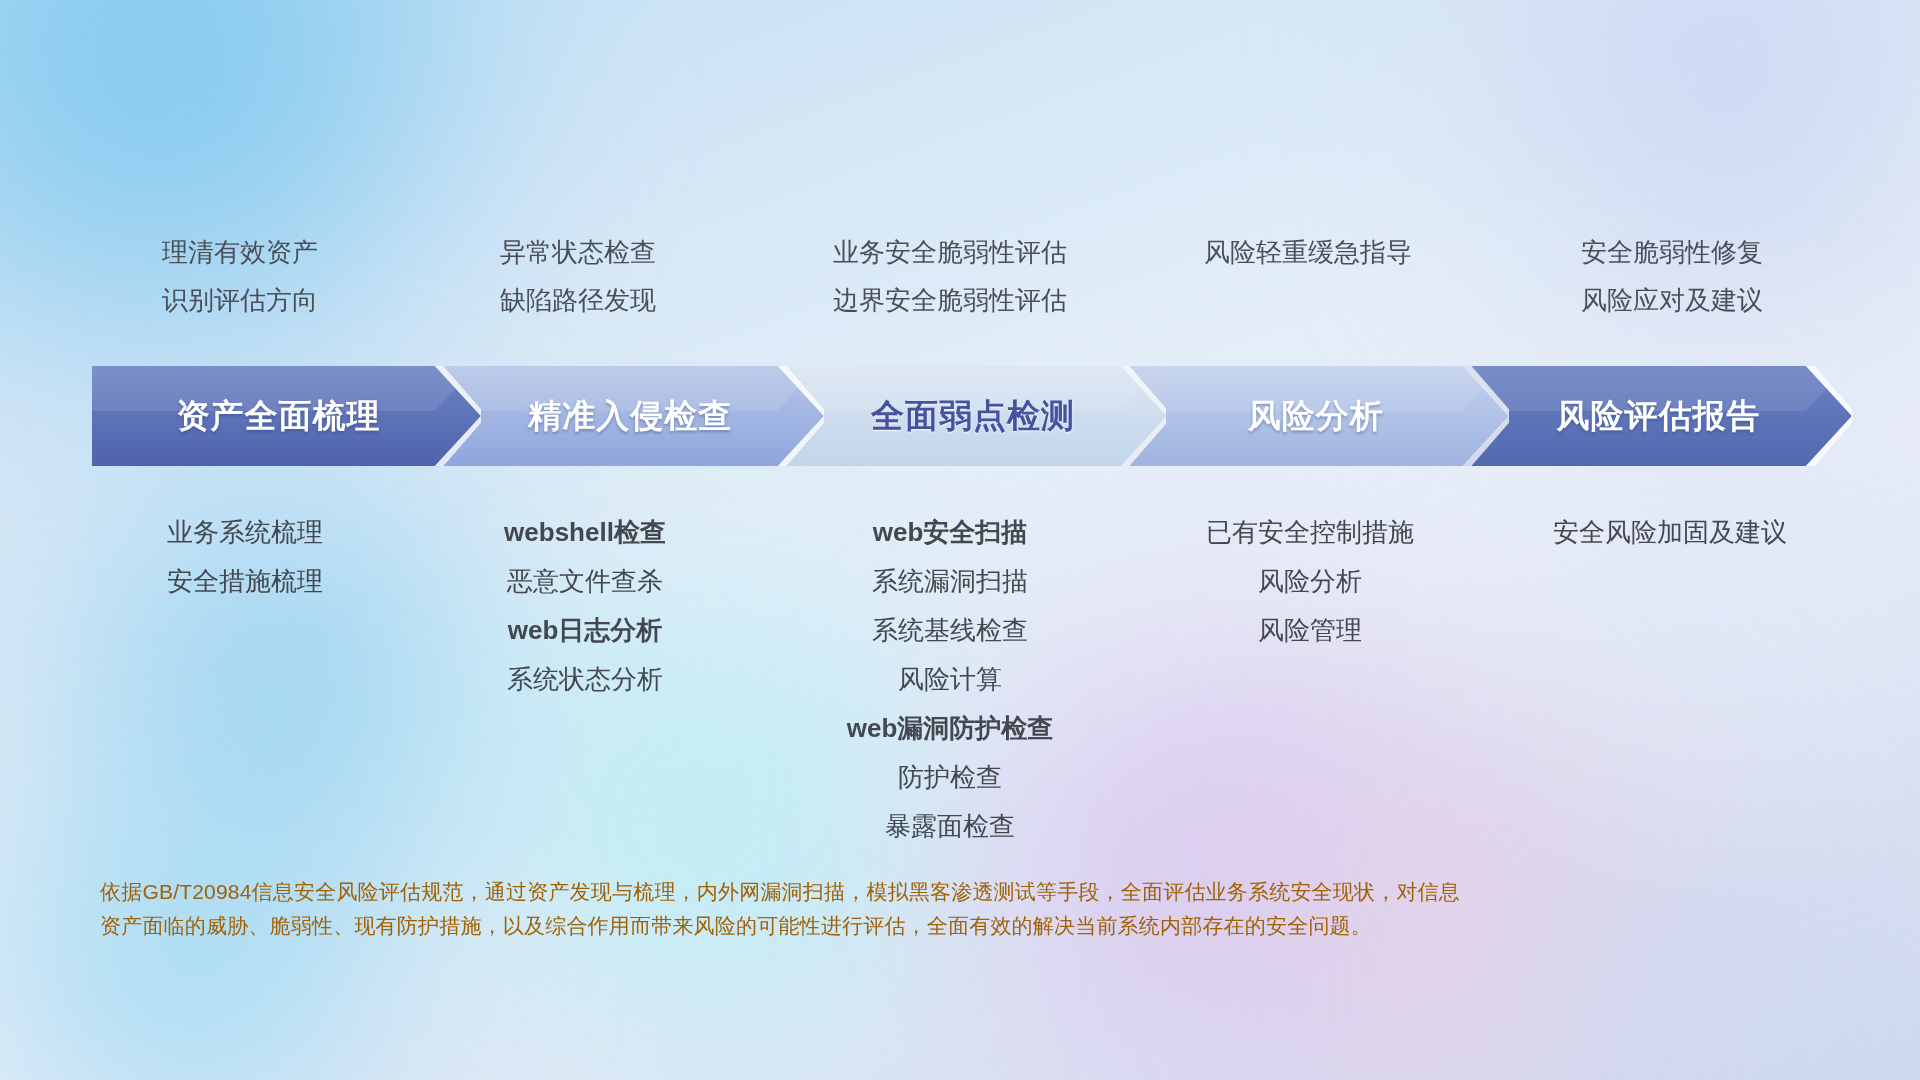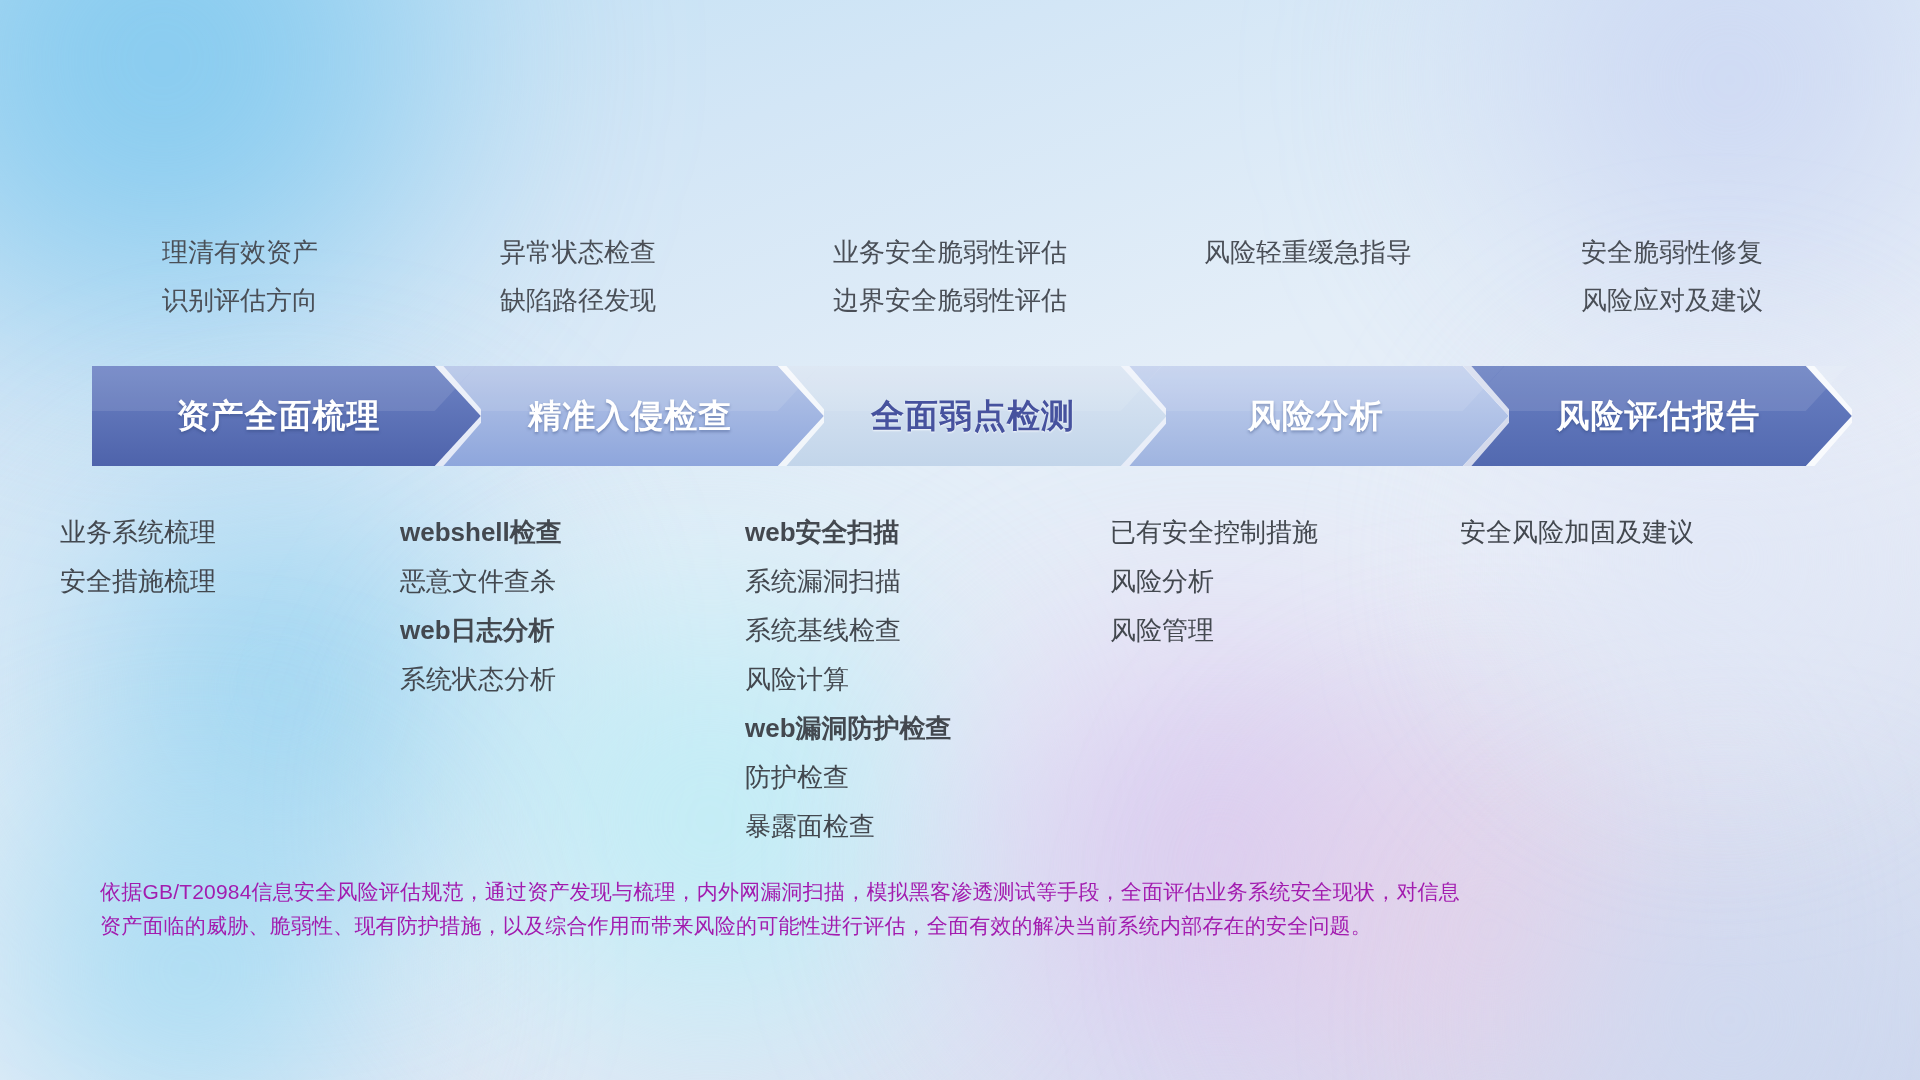--- a/index.html
+++ b/index.html
@@ -41,27 +41,27 @@
   
   #banner{position:absolute;left:92px;top:366px;width:1760px;height:100px;}
   .chev{position:absolute;top:0;height:100px;display:flex;align-items:center;justify-content:center;}
   .chev .shape{position:absolute;inset:0;}
   .chev .label{position:relative;z-index:3;font-size:33px;font-weight:bold;letter-spacing:1px;white-space:nowrap;}
   .lbl-white{color:#ffffff;text-shadow:0 2px 3px rgba(40,60,110,0.38);}
   .lbl-blue{color:#46529e;text-shadow:0 1px 2px rgba(255,255,255,0.85);}
 
   
   #bottom-row{position:absolute;left:0;top:508px;width:1920px;}
-  .bot-col{position:absolute;color:#43484f;font-size:26px;line-height:49px;}
+  .bot-col{position:absolute;text-align:center;color:#43484f;font-size:26px;line-height:49px;}
   .bot-col div{white-space:nowrap;}
   .bot-col .mono-lead{font-weight:600;}
 
   
   #footer{position:absolute;left:100px;top:875px;width:1700px;
-    color:#a21caf;font-size:21px;line-height:34px;letter-spacing:0.2px;}
+    color:#a16207;font-size:21px;line-height:34px;letter-spacing:0.2px;}
   #footer div{white-space:nowrap;}
 </style>
 </head>
 <body>
 
 <div id="bg-base"></div>
 <div class="blob" id="blob-topleft"></div>
 <div class="blob" id="blob-topright"></div>
 <div class="blob" id="blob-midleft"></div>
 <div class="blob" id="blob-cyan"></div>

